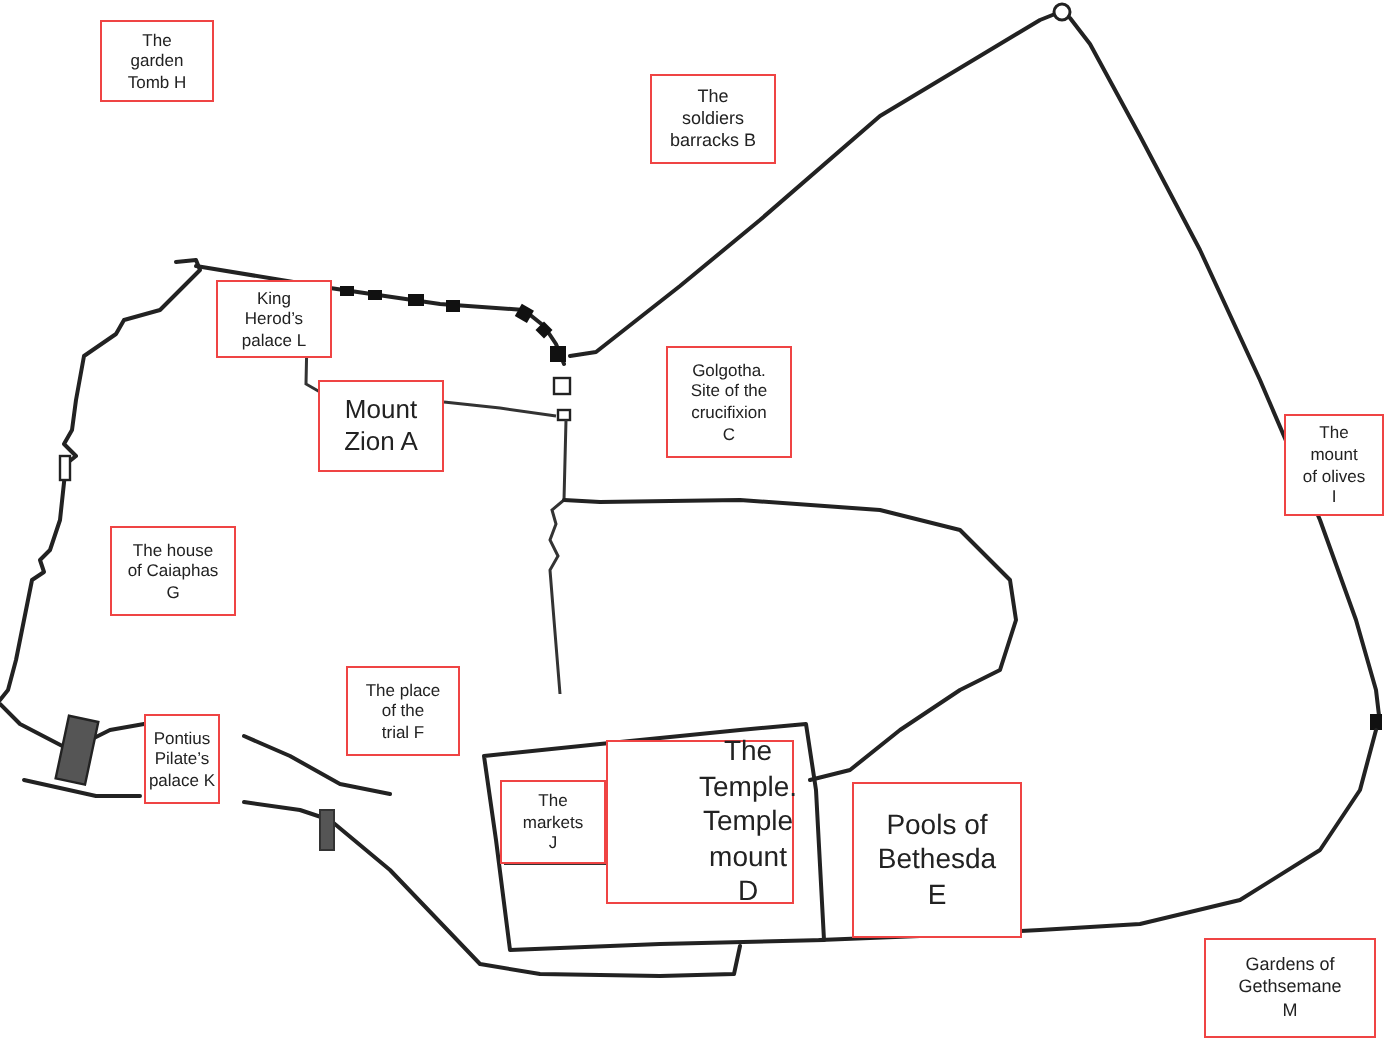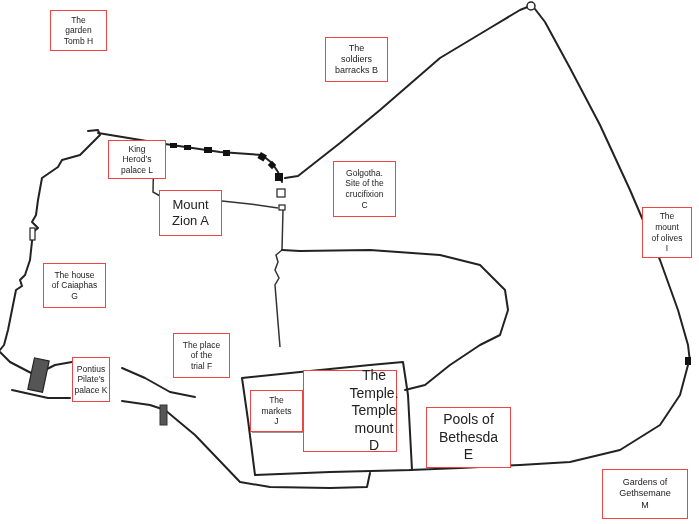--- a/index.html
+++ b/index.html
@@ -76,49 +76,49 @@
 soldiers
 barracks B</span></div>
 
 <div class="label-box sm" style="left:96px;top:140px;width:58px;height:39px;margin-left:12px;"><span>King
 Herod’s
 palace L</span></div>
 
 <div class="label-box lg" style="left:159px;top:190px;width:63px;height:46px;"><span>Mount
 Zion A</span></div>
 
-<div class="label-box sm" style="left:333px;top:161px;width:63px;height:56px;justify-content:center;"><span>Golgotha.
+<div class="label-box sm" style="left:333px;top:173px;width:63px;height:56px;justify-content:center;"><span>Golgotha.
 Site of the
 crucifixion
 C</span></div>
 
 <div class="label-box sm" style="left:642px;top:207px;width:50px;height:51px;"><span>The
 mount
 of olives
 I</span></div>
 
-<div class="label-box sm" style="left:43px;top:263px;width:63px;height:45px;"><span>The house
+<div class="label-box sm" style="left:55px;top:263px;width:63px;height:45px;"><span>The house
 of Caiaphas
 G</span></div>
 
 <div class="label-box sm" style="left:173px;top:333px;width:57px;height:45px;"><span>The place
 of the
 trial F</span></div>
 
 <div class="label-box sm" style="left:72px;top:357px;width:38px;height:45px;"><span>Pontius
 Pilate’s
 palace K</span></div>
 
 <div class="label-box sm" style="left:250px;top:390px;width:53px;height:42px;"><span>The
 markets
 J</span></div>
 
 <div class="label-box xl" style="left:303px;top:370px;width:94px;height:82px;padding-left:48px;"><span>The Temple.
 Temple
 mount D</span></div>
 
-<div class="label-box xl" style="left:426px;top:407px;width:85px;height:61px;justify-content:center;"><span>Pools of
+<div class="label-box xl" style="left:426px;top:391px;width:85px;height:78px;justify-content:center;"><span>Pools of
 Bethesda
 E</span></div>
 
 <div class="label-box md" style="left:602px;top:469px;width:86px;height:50px;"><span>Gardens of
 Gethsemane
 M</span></div>
 
 </body></html>

